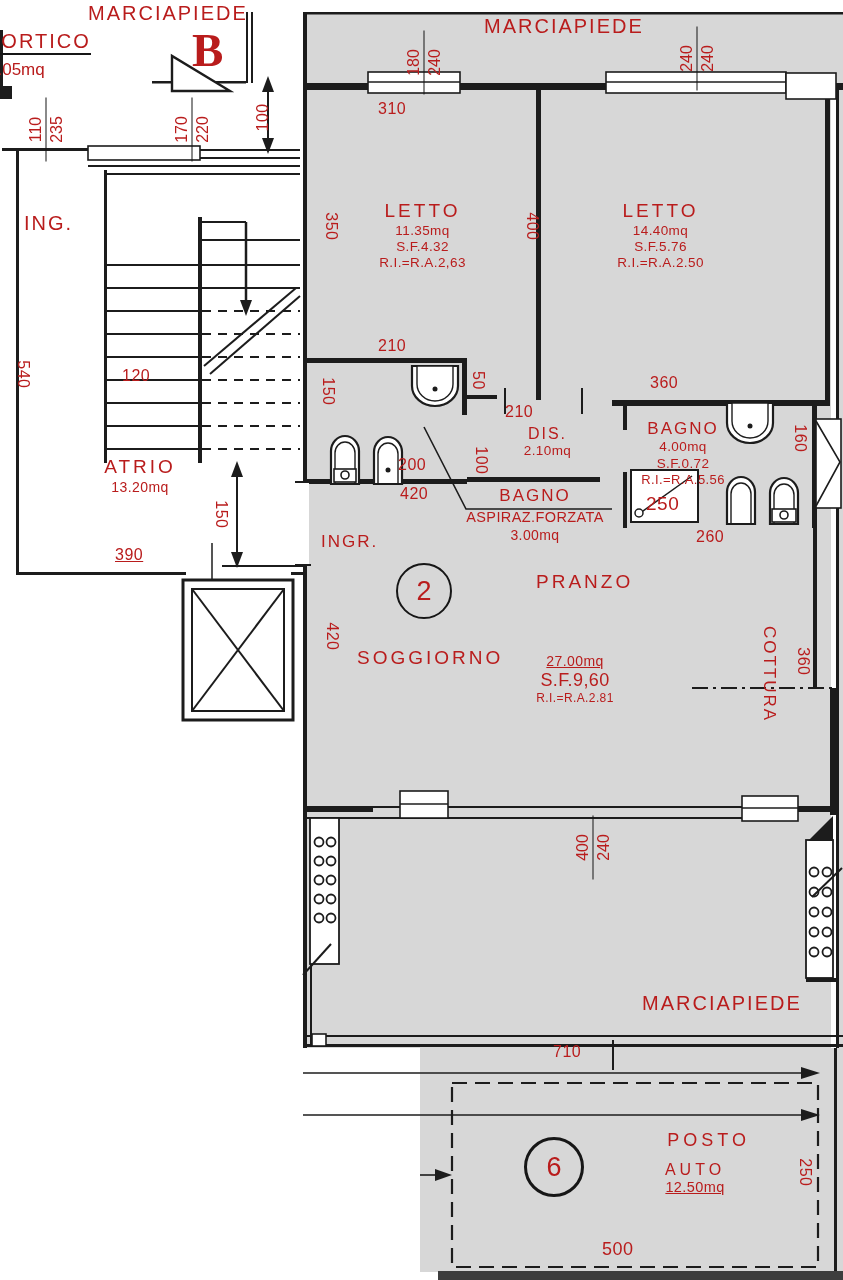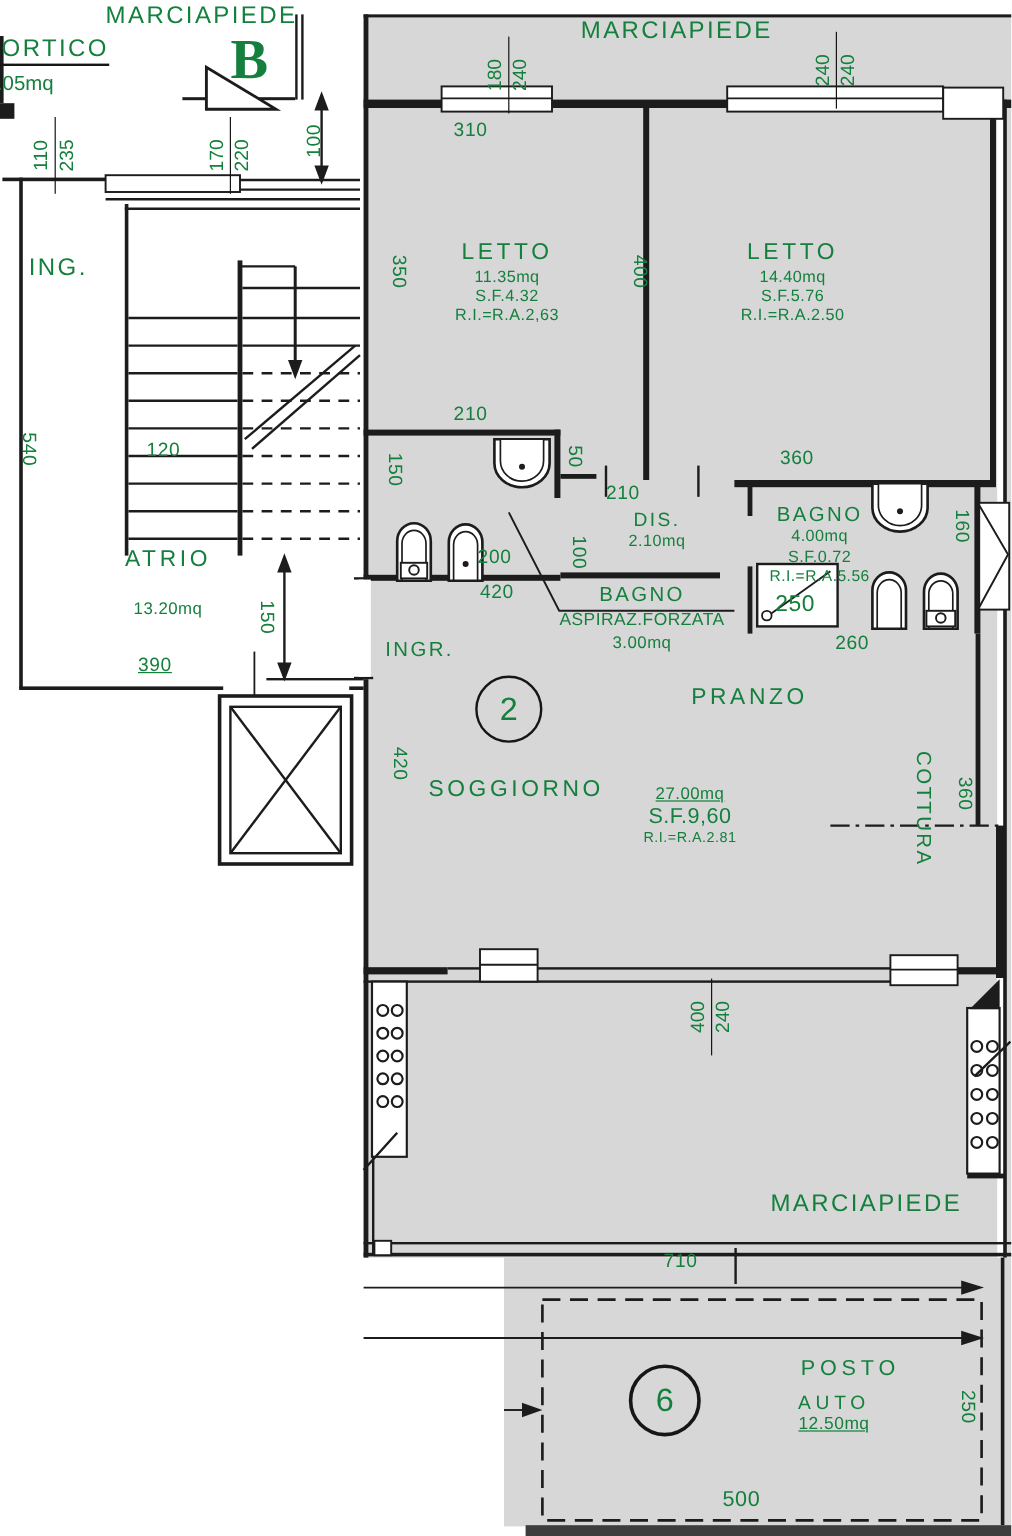--- a/index.html
+++ b/index.html
@@ -1,17 +1,17 @@
 <!DOCTYPE html>
 <html><head>
 <meta charset="utf-8">
 <style>
   html,body{margin:0;padding:0;background:#ffffff;}
   .plan{position:relative;width:843px;height:1280px;background:#fff;
-        font-family:"Liberation Sans",sans-serif;color:#15803d;overflow:hidden;}
+        font-family:"Liberation Sans",sans-serif;color:#b91c1c;overflow:hidden;}
   .plan svg{position:absolute;left:0;top:0;}
   .lbl{position:absolute;white-space:nowrap;line-height:1.05;}
   .cap{font-size:20px;letter-spacing:2px;}
   .room{font-size:19px;letter-spacing:3px;}
   .room-s{font-size:17px;letter-spacing:2px;}
   .sub{font-size:13.5px;letter-spacing:.4px;}
   .dim{font-size:16px;letter-spacing:.5px;}
   .blk{text-align:center;}
   .blk div{line-height:1.2;}
   .vd{transform:rotate(90deg);transform-origin:center;width:70px;text-align:center;}
@@ -246,21 +246,21 @@
 
 <div class="lbl cap und" style="left:-14px;top:31px;">PORTICO</div>
 <div class="lbl" style="left:-12px;top:61px;font-size:17px;">1.05mq</div>
 <div class="lbl serifB" style="left:192px;top:26px;">B</div>
 
 <div class="lbl cap" style="left:24px;top:213px;">ING.</div>
 <div class="lbl room-s" style="left:321px;top:533px;">INGR.</div>
 
 <div class="lbl blk" style="left:85px;top:456px;width:110px;">
   <div class="room">ATRIO</div>
-  <div class="sub" style="font-size:14px;margin-top:20px;">13.20mq</div>
+  <div class="sub" style="font-size:14px;">13.20mq</div>
 </div>
 
 <div class="lbl blk" style="left:350px;top:200px;width:145px;">
   <div class="room">LETTO</div>
   <div class="sub">11.35mq</div>
   <div class="sub">S.F.4.32</div>
   <div class="sub">R.I.=R.A.2,63</div>
 </div>
 
 <div class="lbl blk" style="left:588px;top:200px;width:145px;">
@@ -281,21 +281,21 @@
   <div class="room-s" style="font-size:16px;">DIS.</div>
   <div class="sub">2.10mq</div>
 </div>
 
 <div class="lbl blk" style="left:455px;top:486px;width:160px;">
   <div class="room-s">BAGNO</div>
   <div class="sub" style="font-size:14.5px;margin-top:3px;">ASPIRAZ.FORZATA</div>
   <div class="sub" style="font-size:14px;">3.00mq</div>
 </div>
 
-<div class="lbl room" style="left:576px;top:572px;">PRANZO</div>
+<div class="lbl room" style="left:536px;top:572px;">PRANZO</div>
 <div class="lbl room" style="left:357px;top:648px;">SOGGIORNO</div>
 <div class="lbl blk" style="left:505px;top:653px;width:140px;">
   <div class="sub" style="font-size:14px;text-decoration:underline;">27.00mq</div>
   <div class="sub" style="font-size:18px;">S.F.9,60</div>
   <div class="sub" style="font-size:12px;">R.I.=R.A.2.81</div>
 </div>
 <div class="lbl room-s vd" style="left:734px;top:652px;">COTTURA</div>
 
 <div class="circle" style="left:396px;top:563px;width:52px;height:52px;">
   <span>2</span>

